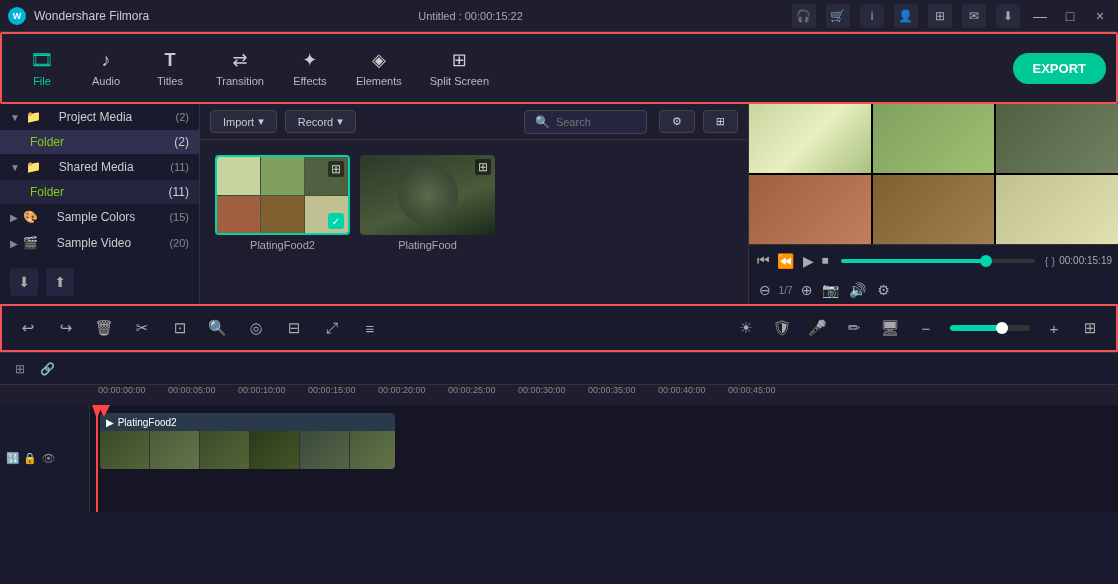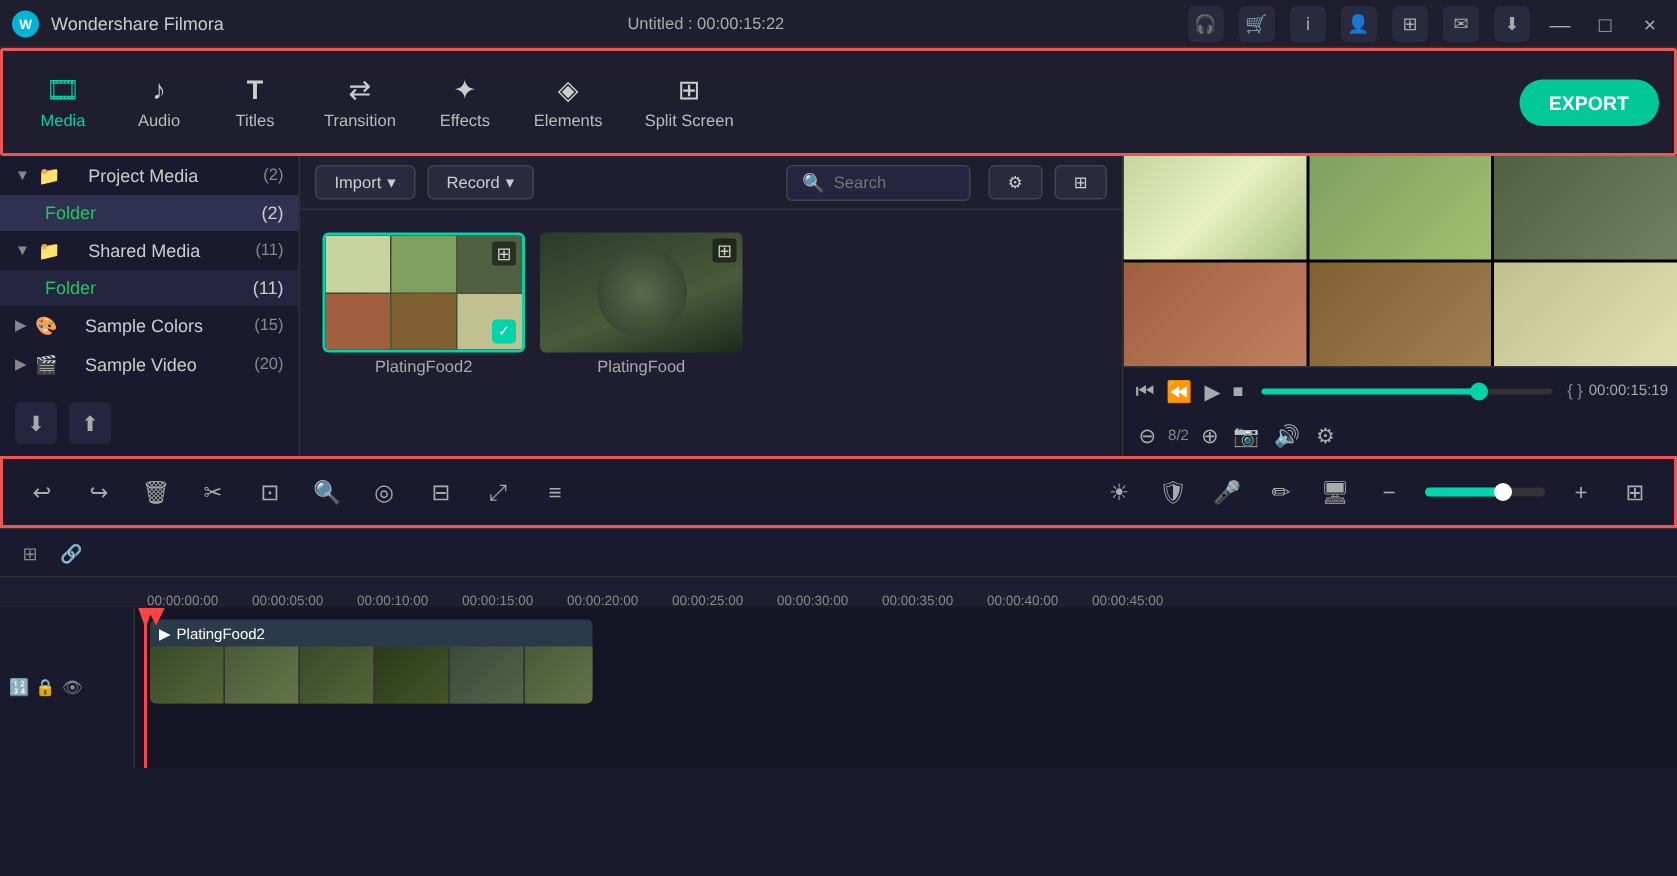--- a/index.html
+++ b/index.html
@@ -31,21 +31,21 @@
 
     
     #left-panel { width: 200px; background: #1a1a2e; border-right: 1px solid #333; display: flex; flex-direction: column; }
     .panel-row { display: flex; align-items: center; justify-content: space-between; padding: 6px 10px; cursor: pointer; border-radius: 2px; }
     .panel-row .row-left { display: flex; align-items: center; gap: 6px; }
     .panel-row .row-label { font-size: 12px; color: #ccc; margin-left: 12px; }
     .panel-row .row-count { font-size: 11px; color: #888; }
     .panel-row .chevron { font-size: 10px; color: #888; }
     .sub-item { padding: 5px 10px 5px 30px; display: flex; align-items: center; justify-content: space-between; cursor: pointer; background: #252540; }
     .sub-item.highlighted { background: #303050; }
-    .sub-label { font-size: 12px; color: #22c55e; }
+    .sub-label { font-size: 12px; color: #84cc16; }
     .bottom-btns { display: flex; gap: 8px; padding: 8px 10px; margin-top: auto; }
     .bottom-btn { width: 28px; height: 28px; background: #252540; border-radius: 4px; display: flex; align-items: center; justify-content: center; cursor: pointer; font-size: 14px; color: #aaa; }
 
     
     #content-area { flex: 1; background: #1e1e30; display: flex; flex-direction: column; }
     #content-toolbar { height: 36px; background: #1e1e30; display: flex; align-items: center; gap: 8px; padding: 0 10px; border-bottom: 1px solid #333; }
     .content-btn { background: #2a2a3e; border: 1px solid #444; color: #ccc; padding: 4px 12px; border-radius: 4px; cursor: pointer; font-size: 11px; display: flex; align-items: center; gap: 4px; }
     .search-box { display: flex; align-items: center; gap: 6px; background: #252540; border: 1px solid #444; border-radius: 4px; padding: 4px 10px; margin-left: auto; }
     .search-box input { background: transparent; border: none; color: #ccc; font-size: 11px; outline: none; width: 80px; }
     .search-icon { color: #888; font-size: 12px; }
@@ -93,21 +93,21 @@
     .tl-icon { font-size: 11px; color: #888; cursor: pointer; }
     #timeline-tracks { flex: 1; background: #151525; position: relative; overflow: hidden; }
     .timeline-playhead { position: absolute; left: 6px; top: 0; width: 2px; height: 100%; background: #ff4444; z-index: 10; }
     .playhead-marker { width: 10px; height: 14px; background: #ff4444; position: absolute; left: -4px; top: 0; clip-path: polygon(0 0, 100% 0, 50% 100%); }
     .video-track { position: absolute; top: 8px; left: 10px; height: 56px; width: 295px; background: #2a3a4a; border-radius: 4px; overflow: hidden; display: flex; align-items: center; }
     .video-track-label { position: absolute; top: 4px; left: 6px; font-size: 10px; color: white; z-index: 2; display: flex; align-items: center; gap: 4px; }
     .video-track-frames { display: flex; height: 100%; }
     .frame-thumb { width: 50px; height: 56px; background: linear-gradient(135deg, #3a4a3a, #5a6a4a); border-right: 1px solid #333; }
 
     
-    .ruler-content { display: flex; align-items: flex-end; height: 100%; padding-left: 6px; overflow: hidden; }
+    .ruler-content { display: flex; align-items: flex-start; height: 100%; padding-left: 6px; overflow: hidden; }
     .ruler-tick { display: flex; flex-direction: column; align-items: flex-start; min-width: 70px; }
     .ruler-tick .tick-label { font-size: 9px; color: #888; }
   </style>
 </head>
 <body>
 
 <div id="title-bar">
   <div class="left">
     <div class="logo-icon">W</div>
     <span class="app-name">Wondershare Filmora</span>
@@ -123,21 +123,21 @@
     <div class="icon-btn">⬇</div>
     <span class="win-btn">—</span>
     <span class="win-btn">□</span>
     <span class="win-btn close">×</span>
   </div>
 </div>
 
 <div id="toolbar">
   <div class="toolbar-item active">
     <span class="t-icon">🎞</span>
-    <span class="t-label">Media</span>
+    <span class="t-label">File</span>
   </div>
   <div class="toolbar-item">
     <span class="t-icon">♪</span>
     <span class="t-label">Audio</span>
   </div>
   <div class="toolbar-item">
     <span class="t-icon" style="font-weight:bold;">T</span>
     <span class="t-label">Titles</span>
   </div>
   <div class="toolbar-item">
@@ -278,21 +278,21 @@
       <span class="prev-btn">⏹</span>
       <div id="preview-progress">
         <div class="filled"></div>
         <div class="thumb"></div>
       </div>
       <span class="curly-brackets">{ }</span>
       <span id="preview-time">00:00:15:19</span>
     </div>
     <div id="zoom-controls" style="height:28px; background:#1a1a2e; display:flex; align-items:center; gap:6px; padding:0 8px;">
       <span class="prev-btn">⊖</span>
-      <span style="font-size:10px;color:#888;">8/2</span>
+      <span style="font-size:10px;color:#888;">1/7</span>
       <span class="prev-btn">⊕</span>
       <span class="prev-btn">📷</span>
       <span class="prev-btn">🔊</span>
       <span class="prev-btn">⚙</span>
     </div>
   </div>
 </div>
 
 <div id="edit-toolbar">
   <div class="edit-btn">

